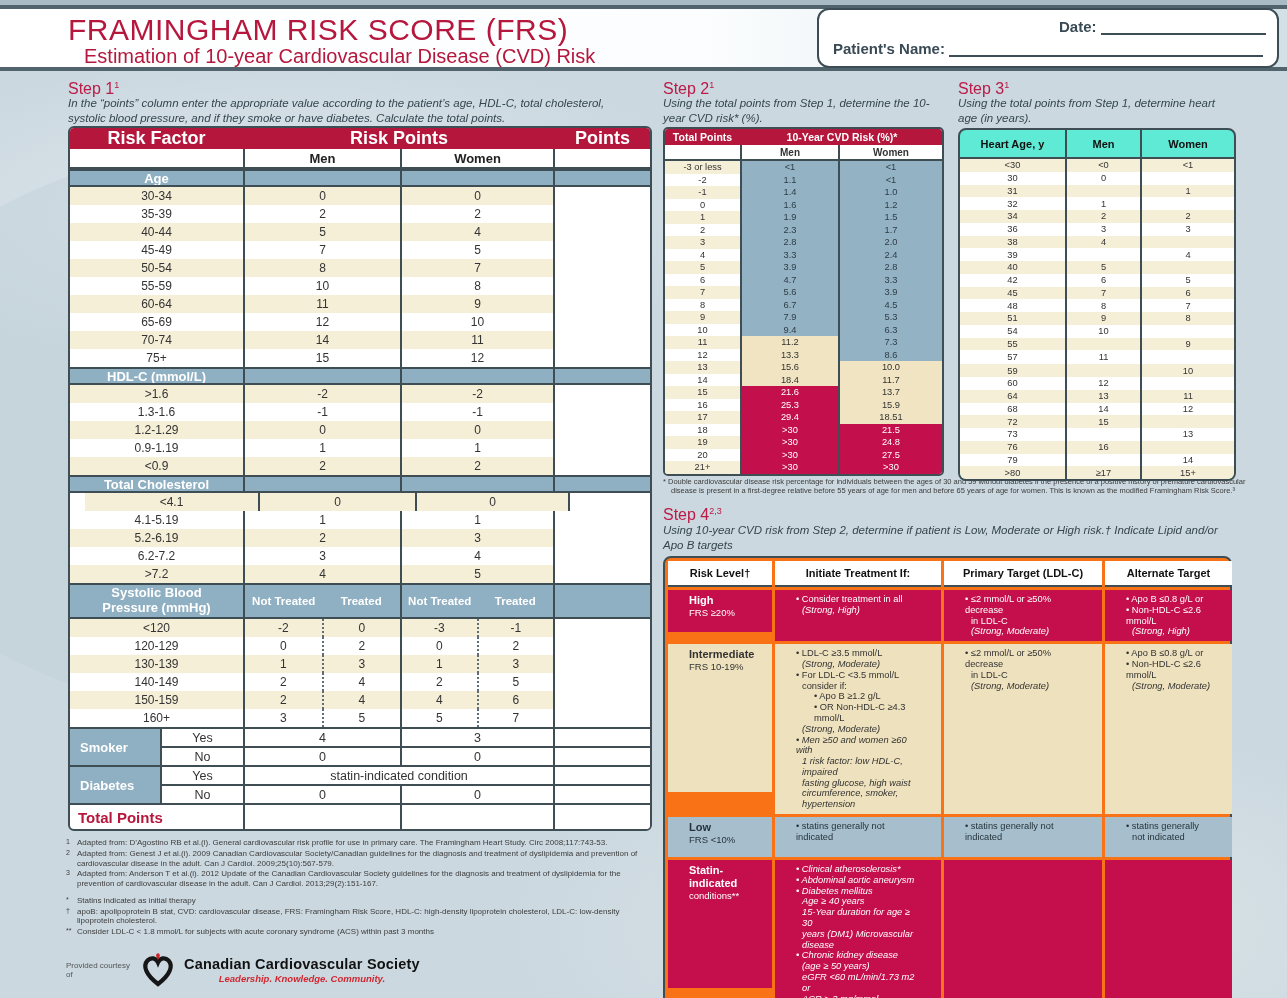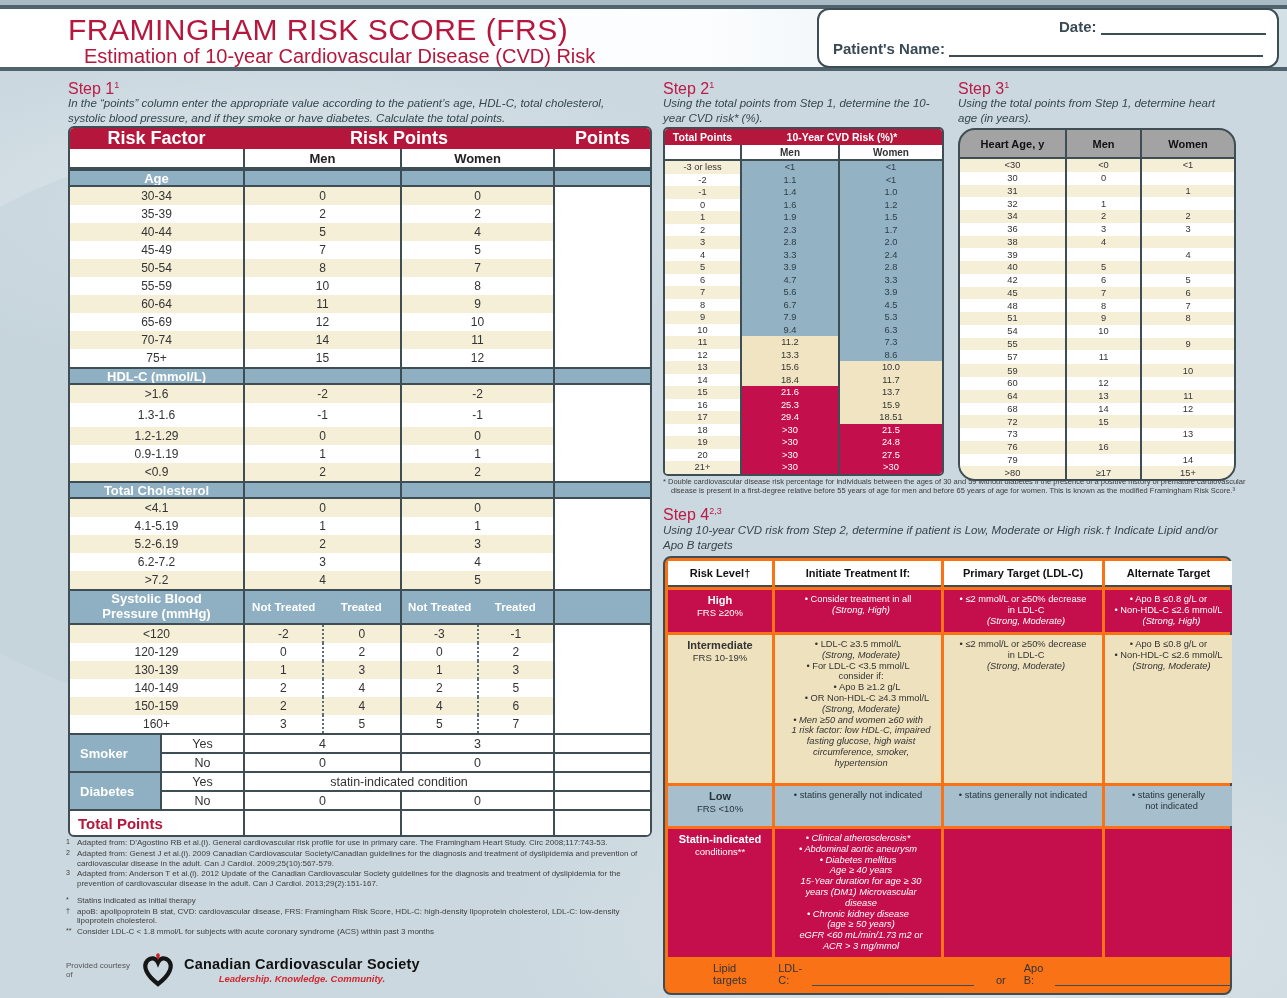--- a/index.html
+++ b/index.html
@@ -62,32 +62,32 @@
   .t2c{box-sizing:border-box;border-right:2px solid #3f4e55;display:flex;align-items:center;justify-content:center;font-size:9.3px;}
   .t2c:last-child{border-right:none;}
   .p2{width:77px;} .m2{width:98px;} .w2{width:98px;flex:1;}
   .t2hdr{background:#b5173c;height:16px;} .t2hdr .t2c{color:#fff;font-weight:bold;font-size:10.5px;border-right-color:#b5173c;}
   .t2sub{height:14px;border-bottom:2px solid #3f4e55;} .t2sub .t2c{font-weight:bold;font-size:10px;}
   .z-blue{background:#93b2c4;color:#2e3d46;} .z-tan{background:#f0e4c2;color:#333;} .z-red{background:#c40f4d;color:#fff;}
   .s-cream{background:#f6efd8;} .s-white{background:#fff;}
   .fn2{position:absolute;left:663px;top:477px;width:577px;font-size:7.5px;line-height:1.25;color:#3c3c3c;
        padding-left:8px;text-indent:-8px;}
   
-  .tbl3{position:absolute;left:958px;top:128px;width:274px;background:#a3a3a3;border:2px solid #3f4e55;border-radius:17px;overflow:hidden;}
+  .tbl3{position:absolute;left:958px;top:128px;width:274px;background:#5eead4;border:2px solid #3f4e55;border-radius:8px;overflow:hidden;}
   .t3r{display:flex;}
   .t3c{box-sizing:border-box;border-right:2px solid #3f4e55;display:flex;align-items:center;justify-content:center;font-size:9.3px;}
   .t3c:last-child{border-right:none;}
   .h3c{width:107px;} .m3c{width:75px;} .w3c{width:92px;flex:1;}
   .t3hdr{height:27px;border-bottom:2px solid #3f4e55;} .t3hdr .t3c{font-weight:bold;font-size:11px;color:#111;}
   
   .tbl4{position:absolute;left:663px;top:556px;width:569px;background:#f97316;border:2px solid #3f4e55;border-radius:8px;
         box-sizing:border-box;padding:3px;display:grid;grid-template-columns:104px 166px 158px 127px;gap:3px;}
   .h4{background:#fff;display:flex;align-items:center;justify-content:center;font-weight:bold;font-size:11px;color:#111;
       height:24px;border-bottom:2px solid #3f4e55;}
-  .cell4{box-sizing:border-box;padding:4px 5px;font-size:9.3px;line-height:1.16;text-align:center;}
+  .cell4{box-sizing:border-box;padding:4px 21px;font-size:9.3px;line-height:1.16;}
   .z4-red{background:#c50f4d;color:#fff;} .z4-tan{background:#eee1bd;color:#333;} .z4-blue{background:#a7bfcd;color:#25343c;}
   .rl{font-weight:bold;font-size:11px;} .rs{font-size:9.5px;}
   .ln{min-height:10.8px;} .ln.i{font-style:italic;} .d1{padding-left:6px;} .d2{padding-left:18px;}
   .lipidrow{grid-column:1/5;height:26px;display:flex;align-items:flex-end;padding-bottom:4px;font-size:11px;color:#333;}
   .lipidrow .u4{border-bottom:1.5px solid #3c4d55;height:12px;display:inline-block;}
   
   .foot{position:absolute;left:66px;top:948px;height:44px;display:flex;align-items:center;}
   .prov{font-size:8px;color:#555;width:72px;}
   .org{font-weight:bold;font-size:14.5px;color:#111;letter-spacing:.2px;}
   .tag{font-style:italic;font-weight:bold;font-size:9.5px;color:#d22630;text-align:center;margin-top:1px;}
@@ -203,21 +203,21 @@
         <div class="t1c c2"></div>
         <div class="t1c c3"></div>
         <div class="t1c c4 last"></div>
       </div>
       <div class="t1r r-cream" style="height: 18px;">
         <div class="t1c c1">&gt;1.6</div>
         <div class="t1c c2">-2</div>
         <div class="t1c c3">-2</div>
         <div class="t1c c4 last pt"></div>
       </div>
-      <div class="t1r r-white" style="height: 24px;">
+      <div class="t1r r-white" style="height: 18px;">
         <div class="t1c c1">1.3-1.6</div>
         <div class="t1c c2">-1</div>
         <div class="t1c c3">-1</div>
         <div class="t1c c4 last pt"></div>
       </div>
       <div class="t1r r-cream" style="height: 18px;">
         <div class="t1c c1">1.2-1.29</div>
         <div class="t1c c2">0</div>
         <div class="t1c c3">0</div>
         <div class="t1c c4 last pt"></div>
@@ -233,21 +233,21 @@
         <div class="t1c c2">2</div>
         <div class="t1c c3">2</div>
         <div class="t1c c4 last pt"></div>
       </div>
       <div class="t1r secrow" style="height: 18px;">
         <div class="t1c c1">Total Cholesterol</div>
         <div class="t1c c2"></div>
         <div class="t1c c3"></div>
         <div class="t1c c4 last"></div>
       </div>
-      <div class="t1r r-cream" style="height: 18px;">
+      <div class="t1r r-cream" style="height: 18px; padding-left: 15px;">
         <div class="t1c c1">&lt;4.1</div>
         <div class="t1c c2">0</div>
         <div class="t1c c3">0</div>
         <div class="t1c c4 last pt"></div>
       </div>
       <div class="t1r r-white" style="height: 18px;">
         <div class="t1c c1">4.1-5.19</div>
         <div class="t1c c2">1</div>
         <div class="t1c c3">1</div>
         <div class="t1c c4 last pt"></div>

